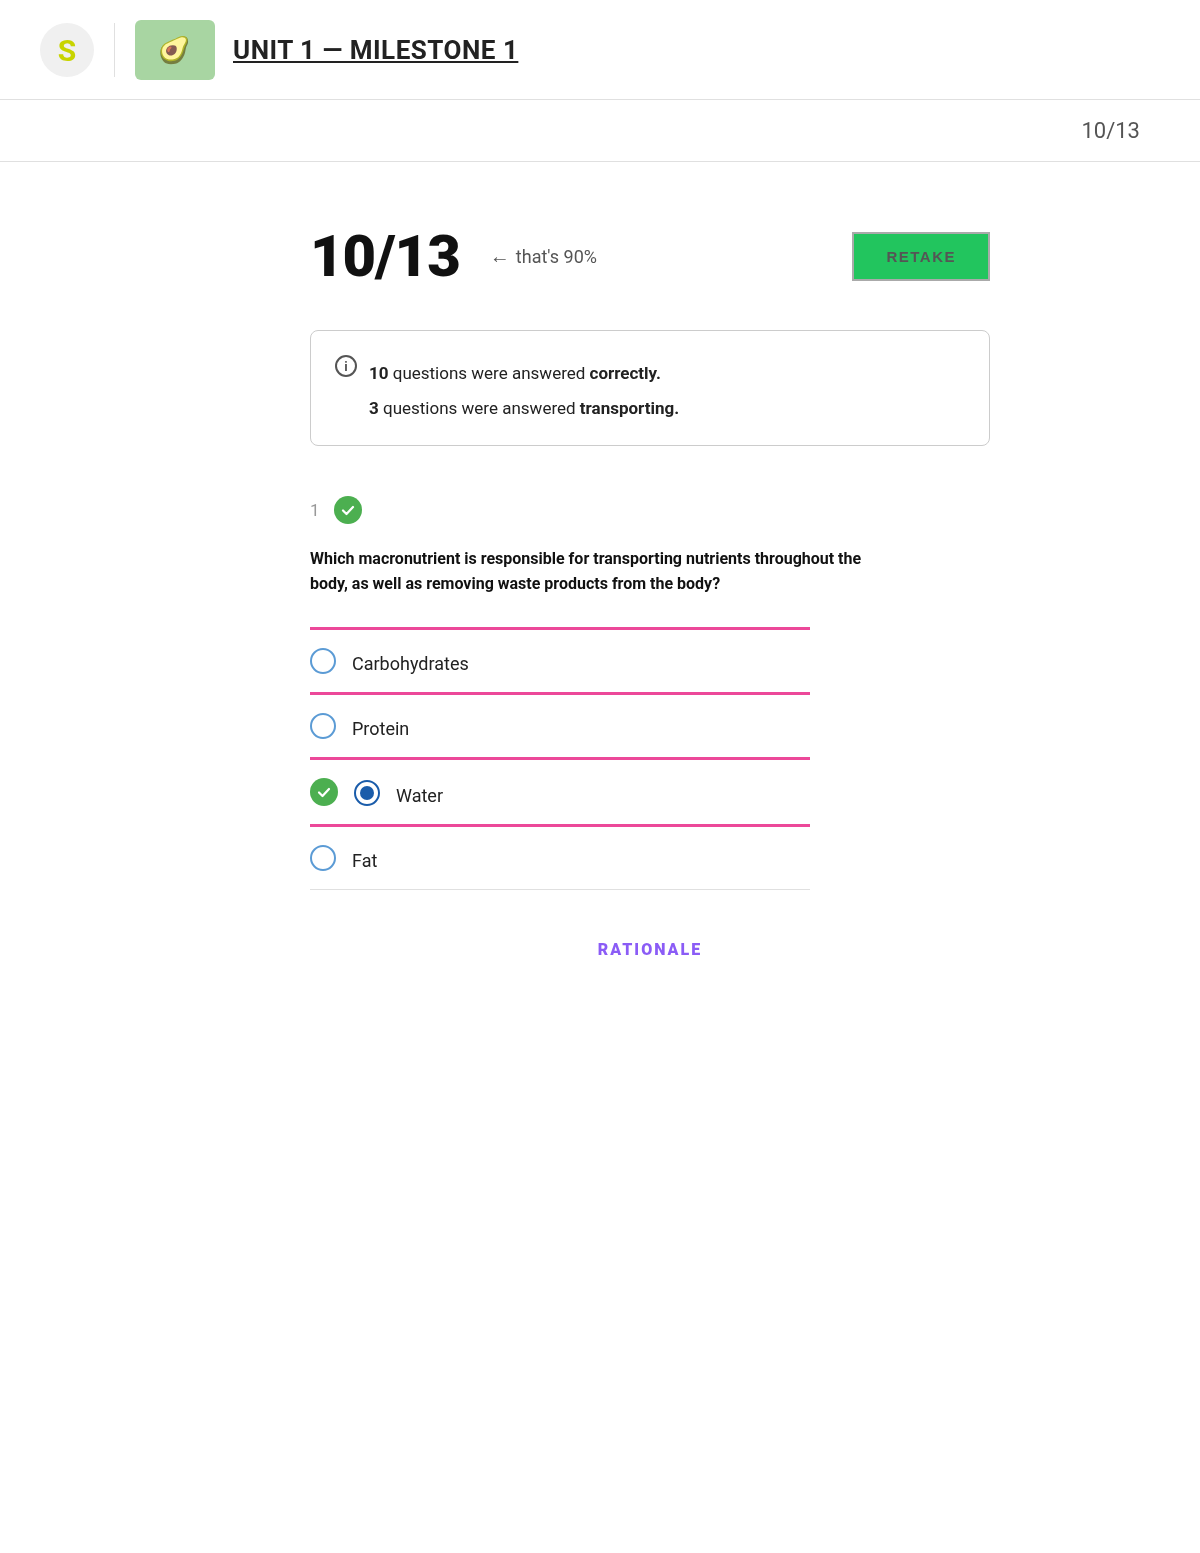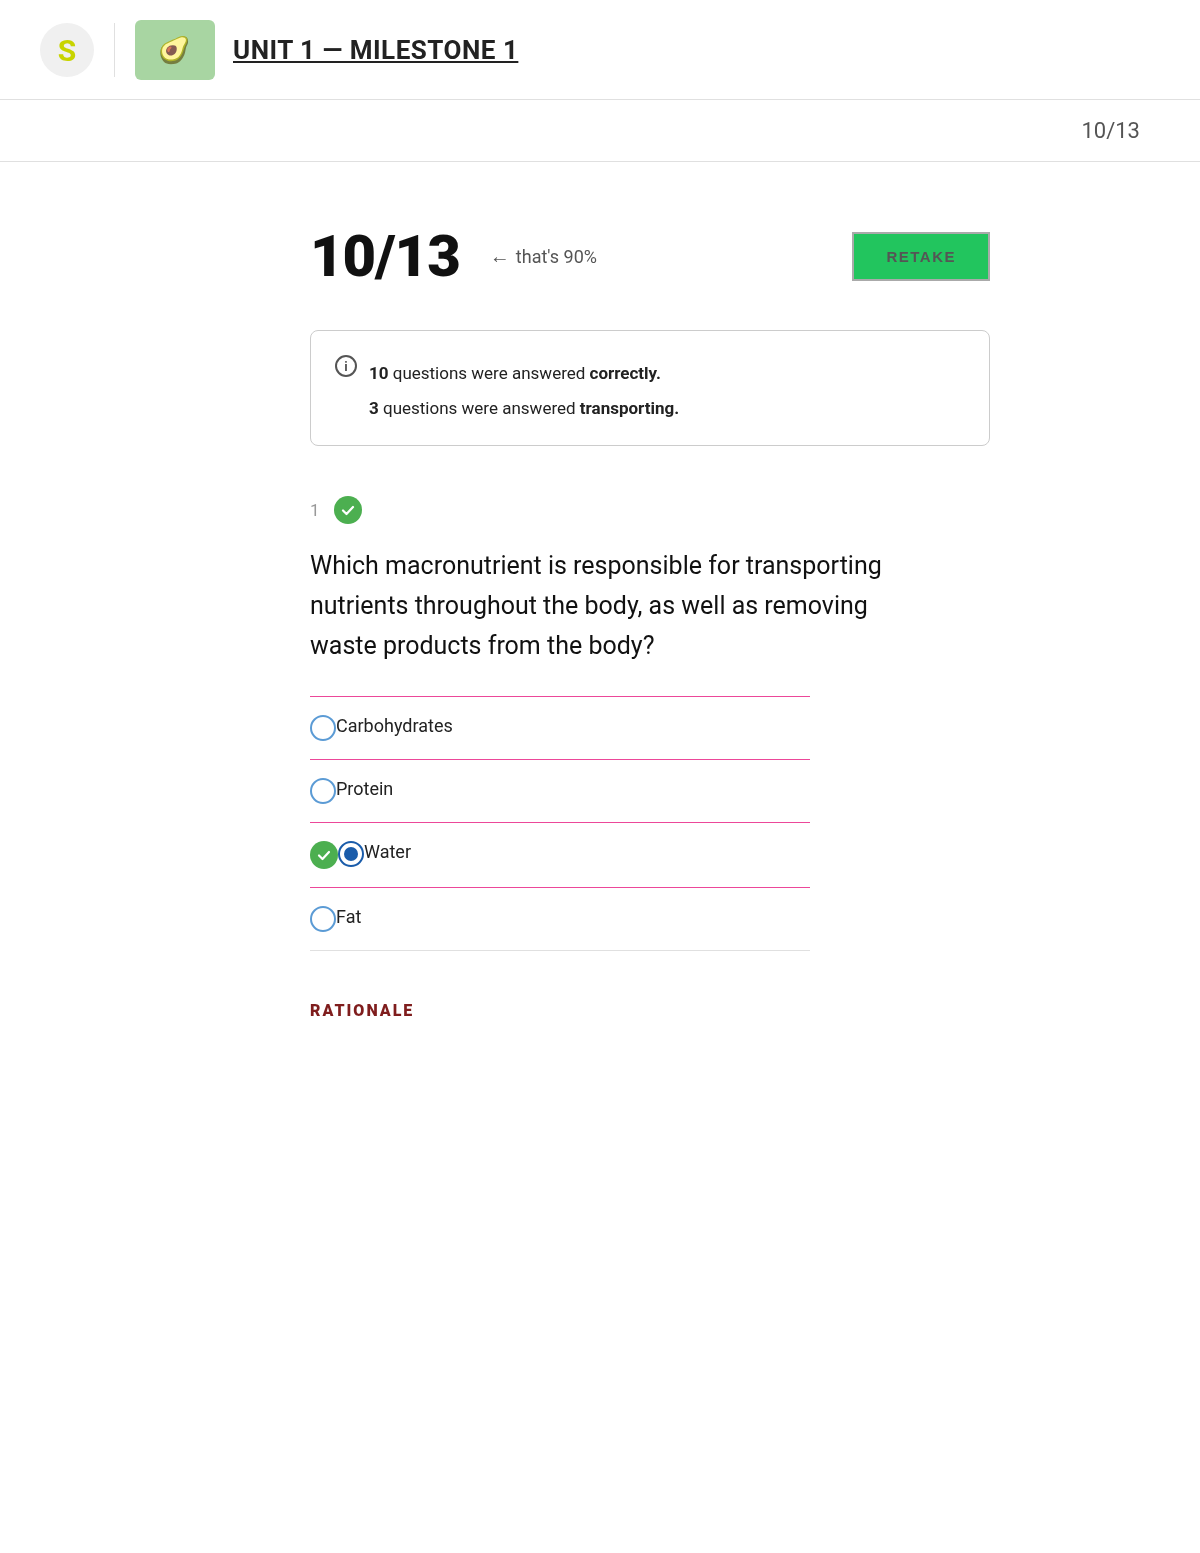--- a/index.html
+++ b/index.html
@@ -172,38 +172,39 @@
       border-radius: 50%;
       display: flex;
       align-items: center;
       justify-content: center;
     }
     .correct-badge svg {
       width: 16px;
       height: 16px;
     }
     .question-text {
-      font-size: 25px;
-      font-weight: 400;
+      font-size: 16px;
+      font-weight: 700;
       color: #111;
       line-height: 1.6;
       margin-bottom: 30px;
       max-width: 580px;
     }
 
     
     .options-list {
       list-style: none;
       max-width: 500px;
     }
     .option-item {
-      border-top: 1px solid #ec4899;
+      border-top: 3px solid #ec4899;
       padding: 18px 0;
       display: flex;
-      align-items: flex-start;
+      align-items: flex-end;
+      gap: 16px;
     }
     .option-item:last-child {
       border-bottom: 1px solid #e0e0e0;
     }
     .option-radio {
       width: 26px;
       height: 26px;
       border-radius: 50%;
       border: 2px solid #5b9bd5;
       flex-shrink: 0;
@@ -242,21 +243,22 @@
 
     
     .rationale-section {
       margin-top: 20px;
     }
     .rationale-title {
       font-size: 16px;
       font-weight: 900;
       letter-spacing: 2px;
       text-transform: uppercase;
-      color: #7f1d1d;
+      color: #8b5cf6;
+      text-align: center;
     }
   </style>
 </head>
 <body>
 
 <header class="header">
   <div class="header-logo">
     <svg class="logo-svg" viewBox="0 0 54 54" xmlns="http://www.w3.org/2000/svg">
       <ellipse cx="27" cy="27" rx="27" ry="27" fill="#f0f0f0"></ellipse>
       <text x="50%" y="56%" text-anchor="middle" dominant-baseline="middle" font-size="30" fill="#c8d400" font-weight="bold">S</text>

